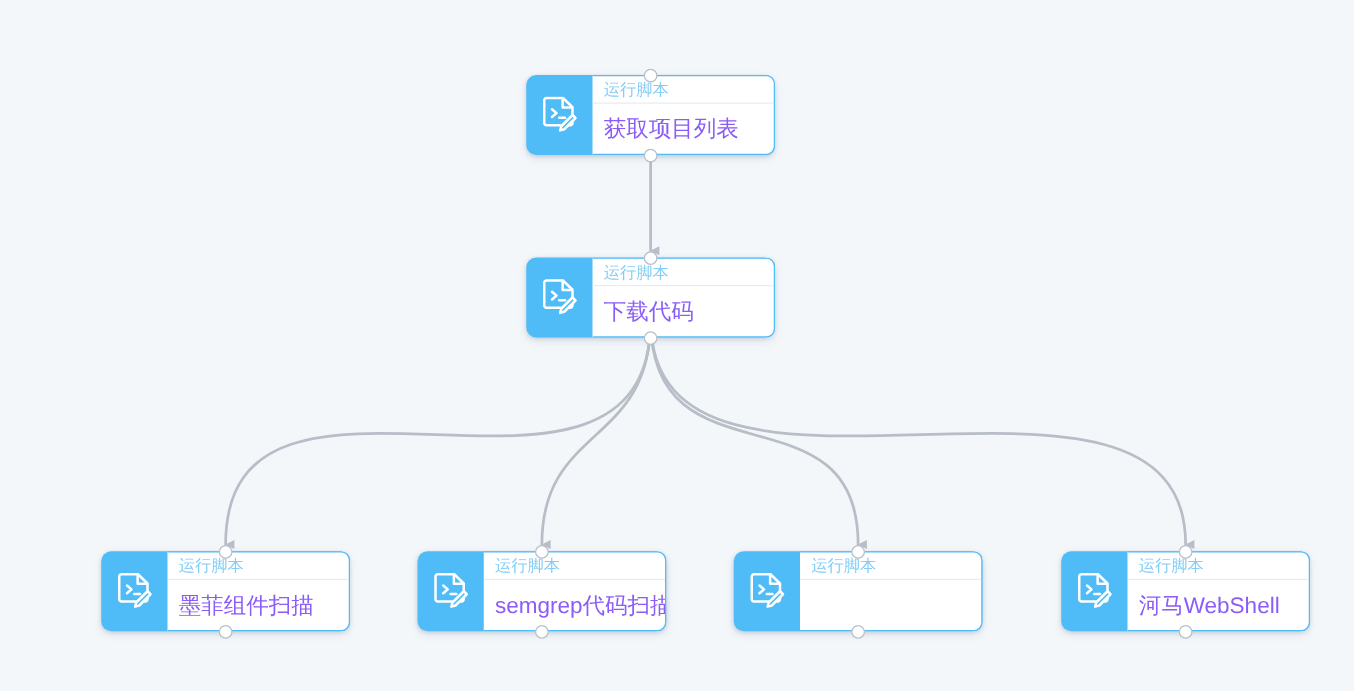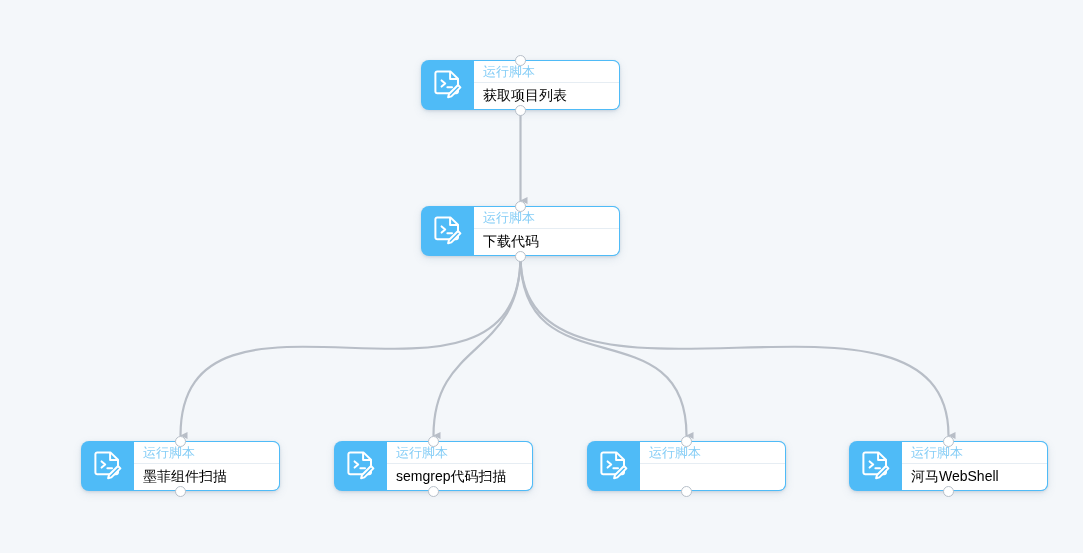--- a/index.html
+++ b/index.html
@@ -25,21 +25,21 @@
     position: absolute;
     left: 0;
     top: 0;
     width: 1083px;
     height: 553px;
     pointer-events: none;
   }
   .node {
     position: absolute;
     width: 199px;
-    height: 50px;
+    height: 64px;
     box-sizing: border-box;
     background: #4fbbf7;
     border-radius: 8px;
     box-shadow: 0 1px 3px rgba(120,145,170,0.28), 0 3px 8px rgba(120,145,170,0.16);
     display: flex;
     align-items: stretch;
     z-index: 3;
     justify-content: center;
   }
   .node-icon {
@@ -71,22 +71,22 @@
     color: #84cdf6;
     border-bottom: 1px solid #e6edf3;
     white-space: nowrap;
     overflow: hidden;
   }
   .node-title {
     flex: 1 1 auto;
     display: flex;
     align-items: center;
     padding: 0 8px 0 9px;
-    font-size: 14px;
-    color: #000000;
+    font-size: 18px;
+    color: #8b5cf6;
     white-space: nowrap;
     overflow: hidden;
   }
   .port {
     position: absolute;
     width: 11px;
     height: 11px;
     box-sizing: border-box;
     border-radius: 50%;
     background: #ffffff;

